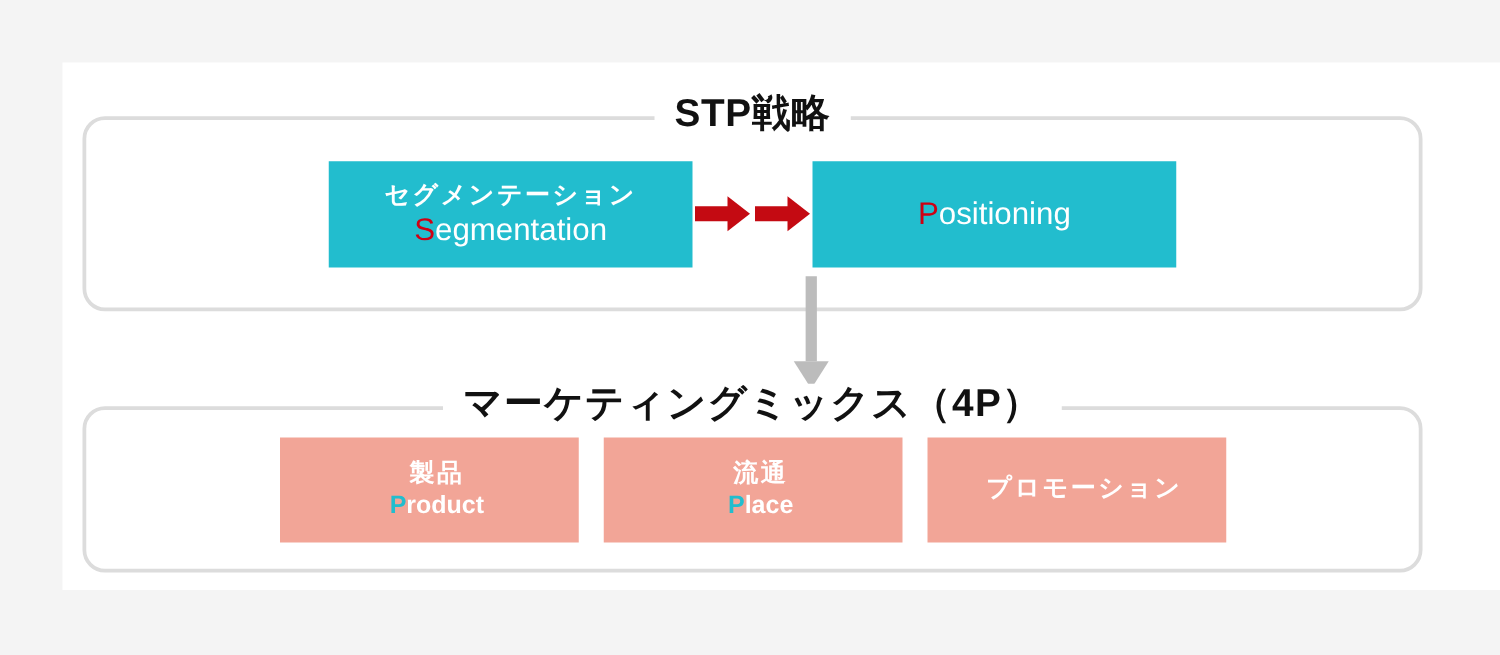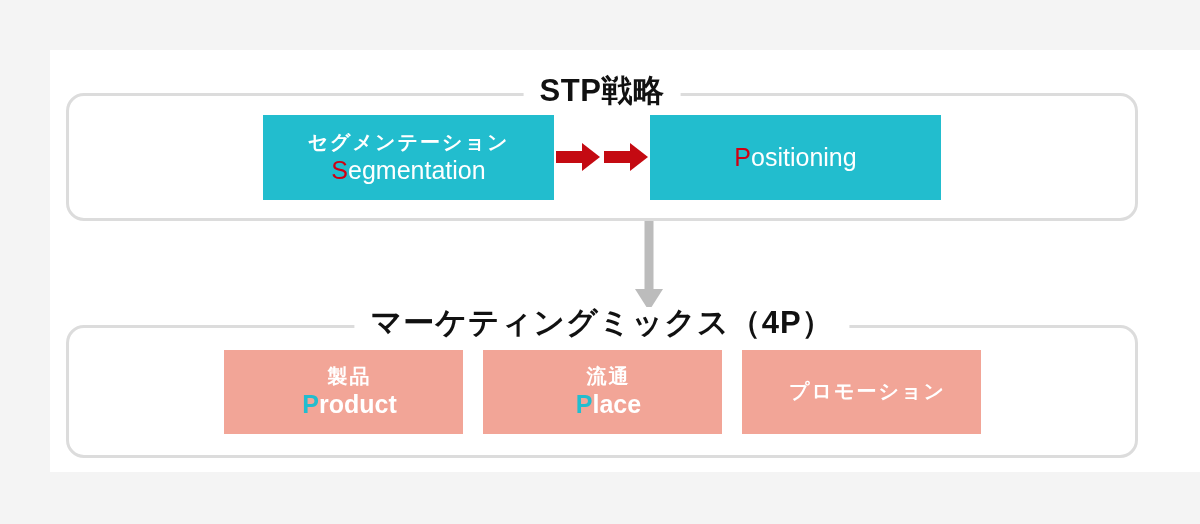--- a/index.html
+++ b/index.html
@@ -35,21 +35,21 @@
     position: absolute;
     box-sizing: border-box;
     border: 3px solid #dcdcdc;
     border-radius: 18px;
     background: transparent;
   }
   .group-stp {
     left: 16px;
     top: 43px;
     width: 1072px;
-    height: 128px;
+    height: 156px;
   }
   .group-mix {
     left: 16px;
     top: 275px;
     width: 1072px;
     height: 133px;
   }
 
   
   .legend {
@@ -174,21 +174,21 @@
     padding-left: 13px;
   }
   .mix-jp {
     font-size: 20px;
     font-weight: bold;
     letter-spacing: 2px;
     line-height: 1.25;
     white-space: nowrap;
   }
   .mix-en {
-    font-size: 25px;
+    font-size: 20px;
     font-weight: bold;
     line-height: 1.2;
     white-space: nowrap;
   }
 
   
   .arrow-v {
     position: absolute;
     left: 585px;
     top: 171px;

